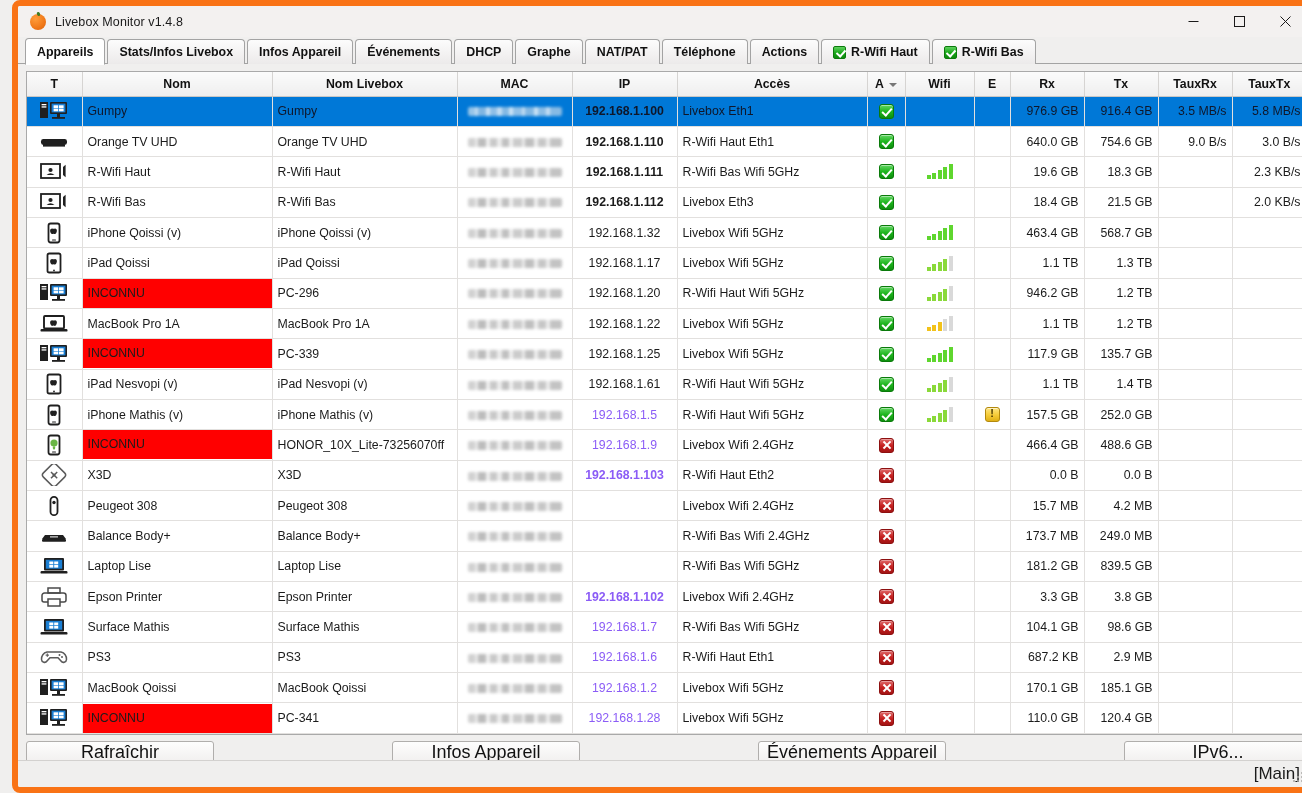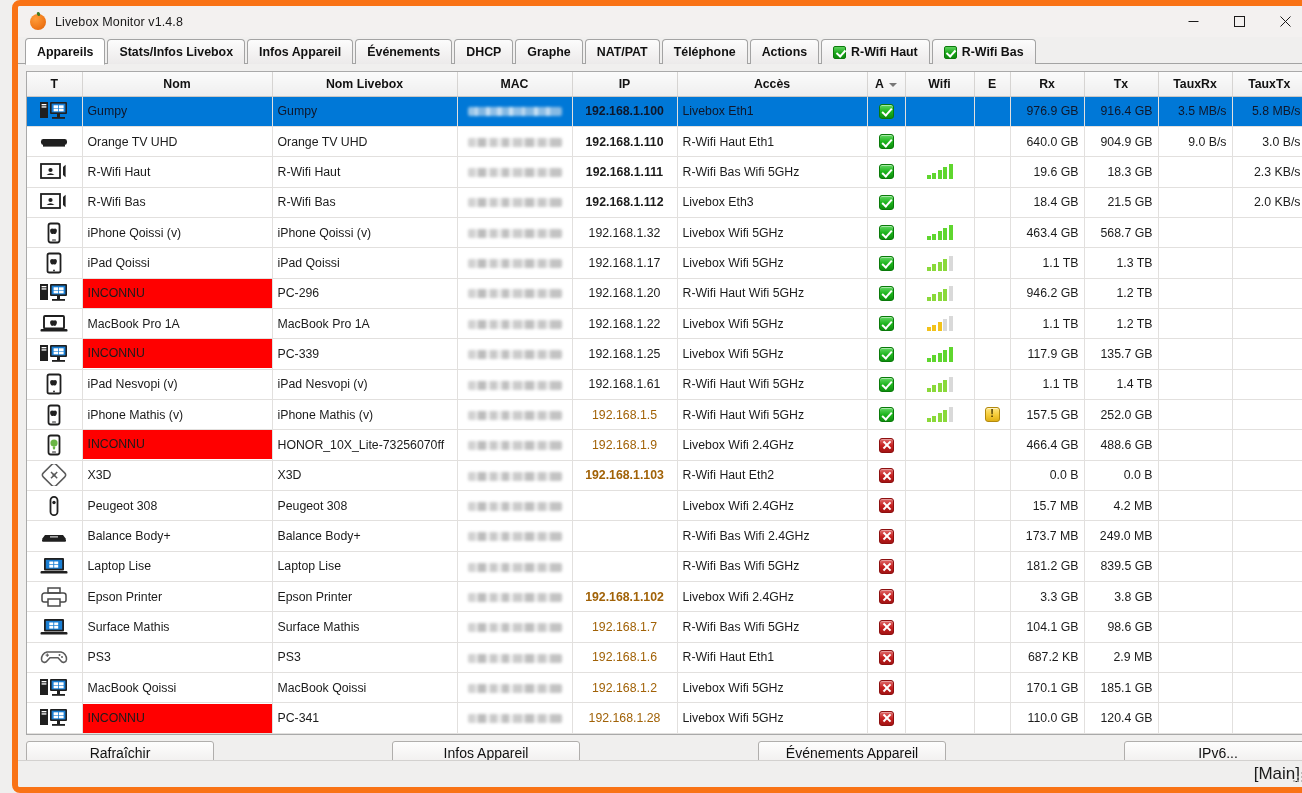--- a/index.html
+++ b/index.html
@@ -181,21 +181,21 @@
   }
   table.grid tbody tr.selected td {
     background: #0078d7;
     color: #0f172a;
   }
   table.grid tbody tr.selected td.c-mac { color: #fff; }
   .td-left { text-align: left; }
   .td-right { text-align: right; }
   .td-center { text-align: center; }
   .bold { font-weight: bold; }
-  .ipred { color: #a16207; }
+  .ipred { color: #8b5cf6; }
   .unknown {
     background: #ff0000 !important;
     color: #1b1b1b !important;
     display: block;
     margin: 0 -5px;
     padding: 0 5px;
     line-height: 29px;
     height: 29px;
   }
   .macblur {
@@ -317,21 +317,21 @@
     left: 8px; top: 735px;
     width: 1286px;
     display: flex;
     justify-content: space-between;
   }
   .btn {
     width: 188px; height: 23px;
     background: linear-gradient(180deg, #fdfdfd 0%, #f1efee 100%);
     border: 1px solid #b0aeac;
     border-radius: 3px;
-    font-size: 14px;
+    font-size: 18px;
     color: #111;
     display: flex;
     align-items: center;
     justify-content: center;
     font-family: "Liberation Sans", sans-serif;
     cursor: default;
   }
 
   
   .statusbar {
@@ -495,21 +495,21 @@
                 </svg></td>
               <td class="td-left"><span>Orange TV UHD</span></td>
               <td class="td-left">Orange TV UHD</td>
               <td class="td-center c-mac"><span class="macblur"></span></td>
               <td class="td-center bold">192.168.1.110</td>
               <td class="td-left">R-Wifi Haut Eth1</td>
               <td class="td-center"><span class="mark ok"></span></td>
               <td class="td-center"></td>
               <td class="td-center"></td>
               <td class="td-right">640.0 GB</td>
-              <td class="td-right">904.9 GB</td>
+              <td class="td-right">754.6 GB</td>
               <td class="td-right">9.0 B/s</td>
               <td class="td-right">3.0 B/s</td>
             </tr>
             <tr>
               <td class="td-center"><svg class="dicon" width="30" height="22" viewBox="0 0 30 22">
                   <rect x="2" y="3" width="19" height="14" fill="none" stroke="#1f1f1f" stroke-width="1.8"></rect>
                   <circle cx="11.5" cy="9" r="2.1" fill="#1f1f1f"></circle>
                   <path d="M7.5 14 Q11.5 10.4 15.5 14 Z" fill="#1f1f1f"></path>
                   <path d="M24 6 L24 14 L26.6 16.2 L26.6 3.8 Z" fill="#1f1f1f"></path>
                 </svg></td>

